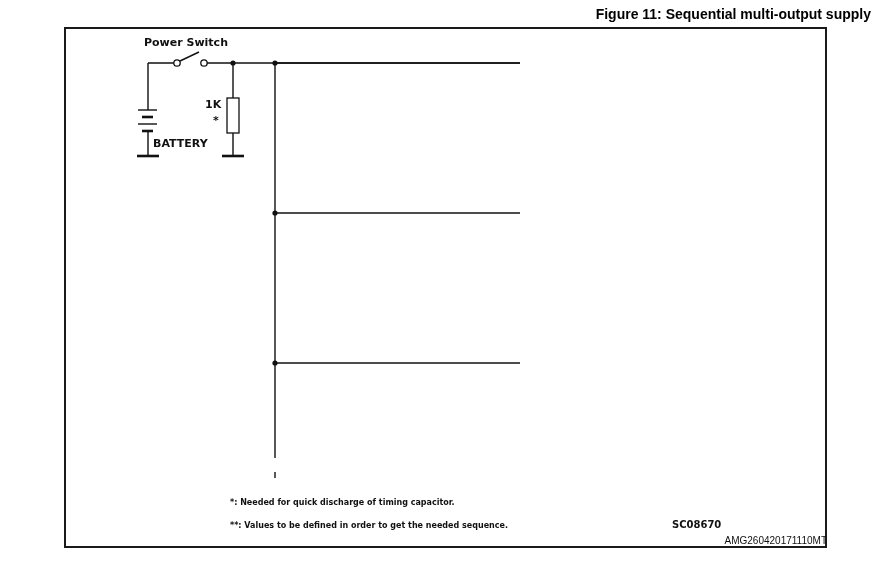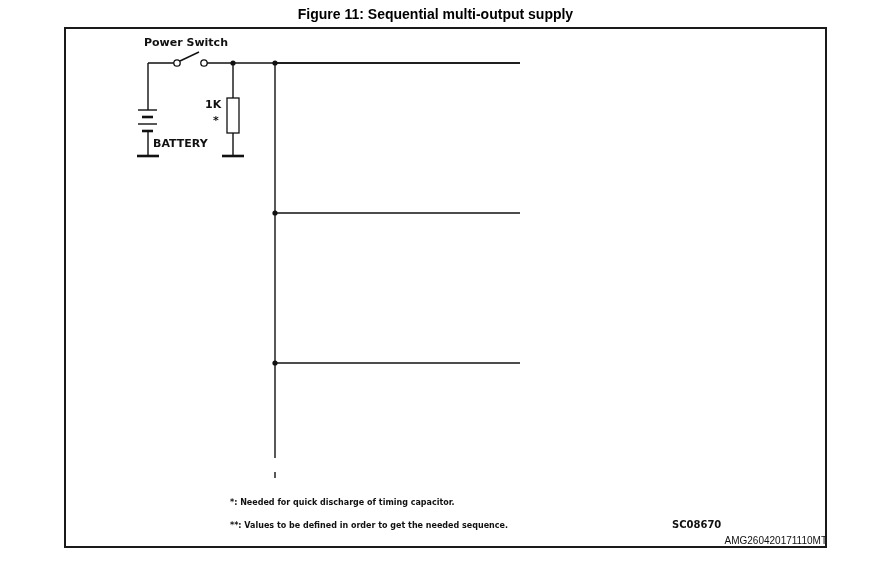--- a/index.html
+++ b/index.html
@@ -1,17 +1,17 @@
 <!DOCTYPE html>
 <html><head>
 <meta charset="utf-8">
 <style>
   html, body { margin: 0; padding: 0; background: #ffffff; }
   body { width: 871px; height: 578px; position: relative; overflow: hidden; font-family: "Liberation Sans", sans-serif; }
-  #title { position: absolute; left: 0; top: 6px; width: 871px; text-align: center; font-family: "Liberation Sans", sans-serif; font-weight: bold; font-size: 14px; color: #000; }
+  #title { position: absolute; left: 0; top: 6px; width: 871px; text-align: right; font-family: "Liberation Sans", sans-serif; font-weight: bold; font-size: 14px; color: #000; }
   #frame { position: absolute; left: 64px; top: 27px; width: 763px; height: 521px; border: 2px solid #1a1a1a; box-sizing: border-box; }
   svg#schem { position: absolute; left: 0; top: 0; }
   svg text { font-family: "DejaVu Sans", sans-serif; font-weight: bold; fill: #111; }
   .wire { stroke: #111; stroke-width: 1.4; fill: none; }
   .thick { stroke: #111; stroke-width: 2.6; fill: none; }
   .dot { fill: #111; }
   .note { font-size: 8px; }
   .lbl { font-size: 11px; }
   .small { font-size: 10px; }
   .amg { font-family: "Liberation Sans", sans-serif; font-weight: normal; font-size: 10px; }

